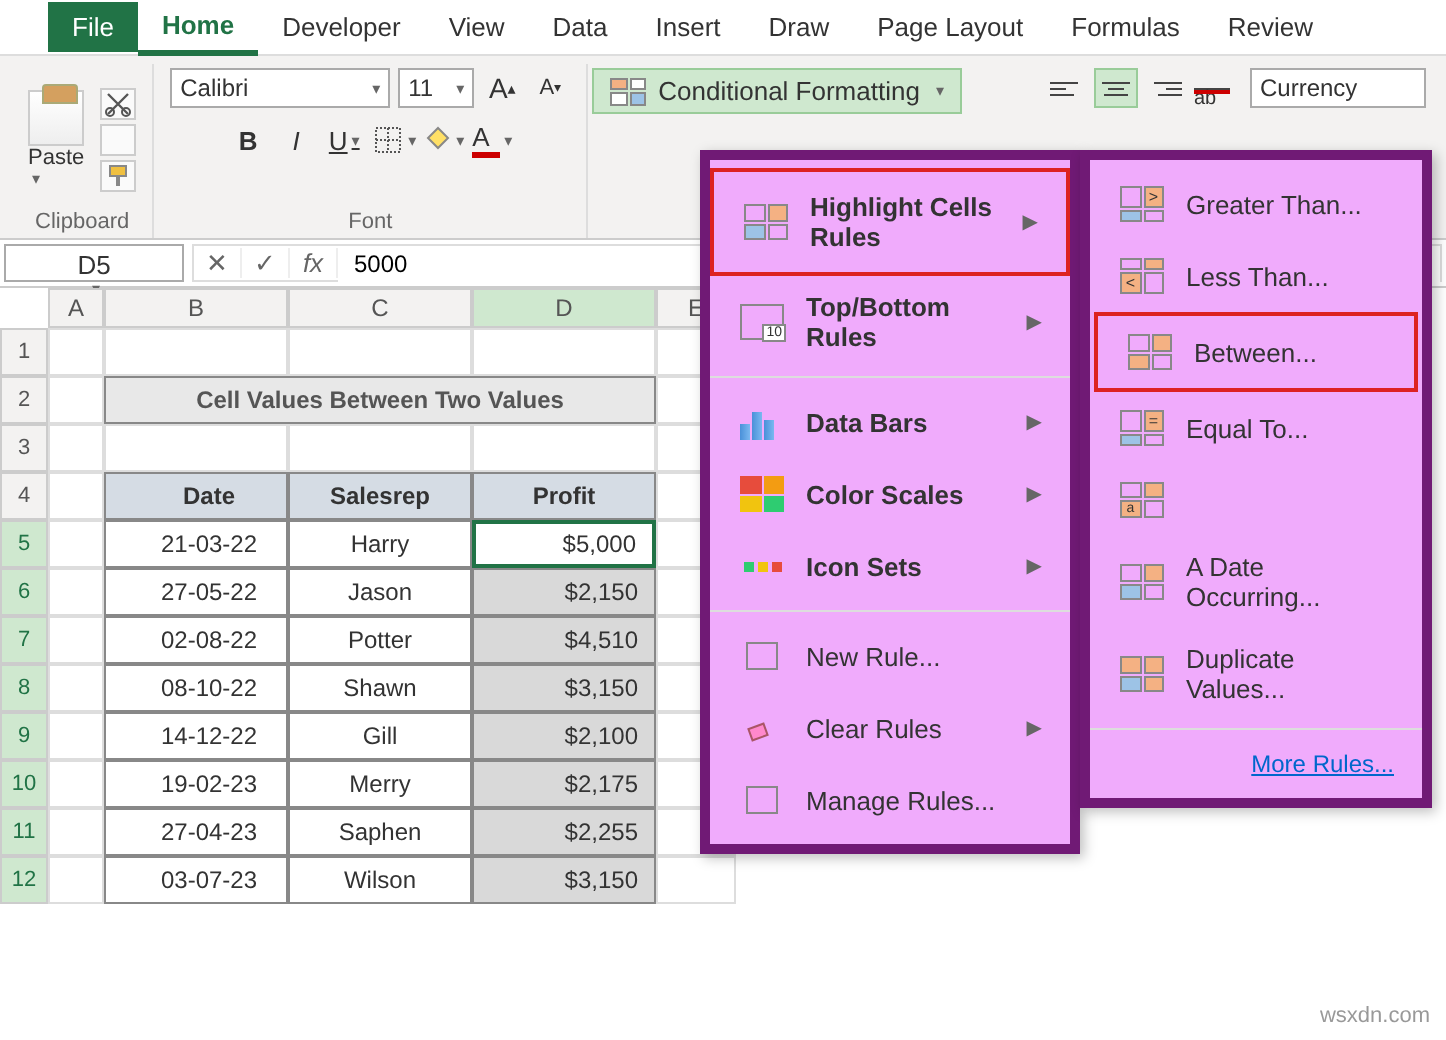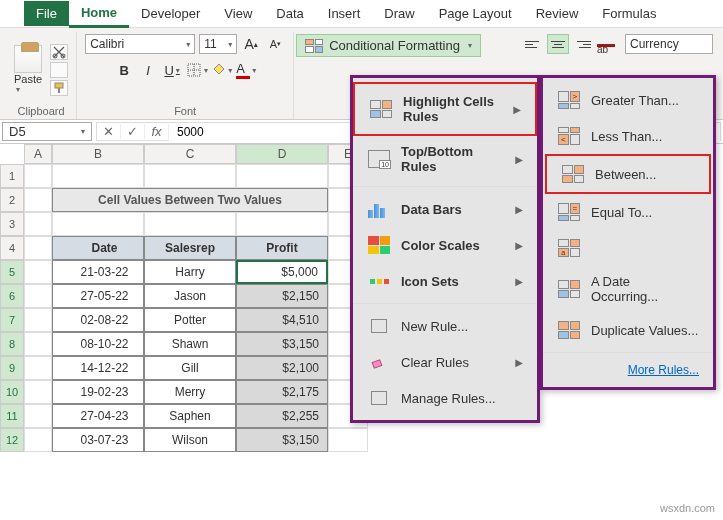--- a/index.html
+++ b/index.html
@@ -46,21 +46,21 @@
 .grid2x2 span:nth-child(1){background:#f4b183;} .grid2x2 span:nth-child(4){background:#9dc3e6;}
 
 .align-group { position:absolute; top:2px; right:100px; display:flex; gap:2px; }
 .align-btn { width:22px; height:20px; display:flex; flex-direction:column; justify-content:center; gap:2px; cursor:pointer; padding:2px; }
 .align-btn.active { background:#cfe8cf; border:1px solid #9c9; }
 .align-btn span { display:block; height:1px; background:#444; }
 .currency-box { position:absolute; top:2px; right:4px; width:88px; }
 
 
 .fbar { display:flex; height:24px; border-bottom:1px solid #ccc; align-items:stretch; }
-.namebox { width:90px; border:1px solid #aaa; margin:2px; padding:2px 6px; background:#fff; display:flex; justify-content:space-between; align-items:center; }
+.namebox { width:90px; border:1px solid #aaa; margin:2px; padding:2px 6px; background:#fff; display:flex; justify-content:space-between; align-items:center;flex-direction:column; }
 .fx-area { flex:1; display:flex; align-items:center; border:1px solid #ddd; margin:2px; background:#fff; }
 .fx-btn { width:24px; text-align:center; color:#666; border-right:1px solid #eee; cursor:pointer; }
 .fx-input { flex:1; border:none; padding:2px 8px; font-size:12px; outline:none; }
 
 
 .sheet { position:relative; }
 .colhdrs { display:flex; margin-left:24px; }
 .colhdr { background:#f3f2f1; border:1px solid #ccc; text-align:center; font-size:12px; color:#555; padding:2px 0; }
 .colhdr.A { width:28px; } .colhdr.B { width:92px; } .colhdr.C { width:92px; } .colhdr.D { width:92px; } .colhdr.E { width:40px; }
 .rows { }
@@ -71,21 +71,21 @@
 .cell.A { width:28px; } .cell.B { width:92px;padding-left:17px; } .cell.C { width:92px; } .cell.D { width:92px; } .cell.E { width:40px; }
 
 .merged-title { width:276px; background:#e8e8e8; border:1px solid #888; justify-content:center; font-weight:600; color:#555; }
 .hdr-cell { background:#d5dce4; border:1px solid #888; justify-content:center; font-weight:600; }
 .data-cell { border:1px solid #888; justify-content:center; }
 .profit-cell { border:1px solid #888; justify-content:flex-end; padding-right:8px; }
 .profit-selected { background:#d9d9d9; }
 .profit-active { background:#fff; border:2px solid #217346 !important; }
 
 
-.menu { position:absolute; background:#e5e5e5; border:3px solid #701a75; box-shadow:2px 2px 6px rgba(0,0,0,0.25); padding:4px 0; z-index:10; }
+.menu { position:absolute; background:#f0abfc; border:5px solid #701a75; box-shadow:2px 2px 6px rgba(0,0,0,0.25); padding:4px 0; z-index:10; }
 .menu-item { display:flex; align-items:center; gap:10px; padding:8px 14px; cursor:pointer; position:relative; min-height:32px; }
 .menu-sep { border-top:1px solid #ddd; margin:4px 0; }
 .menu-icon { width:24px; height:20px; flex-shrink:0; display:flex; align-items:center; justify-content:center; }
 .menu-label { flex:1; font-size:13px; }
 .menu-arrow { font-size:10px; color:#666; }
 .submenu-link { color:#0066cc; text-decoration:underline; font-size:12px; text-align:right; padding:6px 14px; }
 
 .menu1 { top:75px; left:350px; width:190px; }
 .menu2 { top:75px; left:540px; width:176px; }
 .hl-box { border:2px solid #d22; padding:2px 0; }
@@ -113,22 +113,22 @@
 
 <div class="tabbar">
   <div class="tab file">File</div>
   <div class="tab active">Home</div>
   <div class="tab">Developer</div>
   <div class="tab">View</div>
   <div class="tab">Data</div>
   <div class="tab">Insert</div>
   <div class="tab">Draw</div>
   <div class="tab">Page Layout</div>
+  <div class="tab">Formulas</div>
   <div class="tab">Review</div>
-  <div class="tab">Formulas</div>
 </div>
 
 <div class="ribbon">
   <div class="group">
     <div class="group-body">
       <div class="clip-col">
         <div class="paste-icon"></div>
         <div style="font-size:11px;">Paste</div>
         <span class="dd">▾</span>
       </div>

